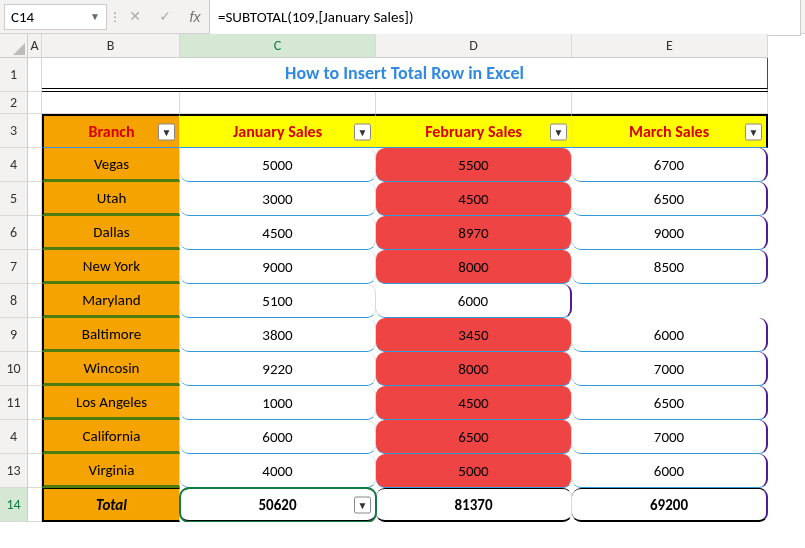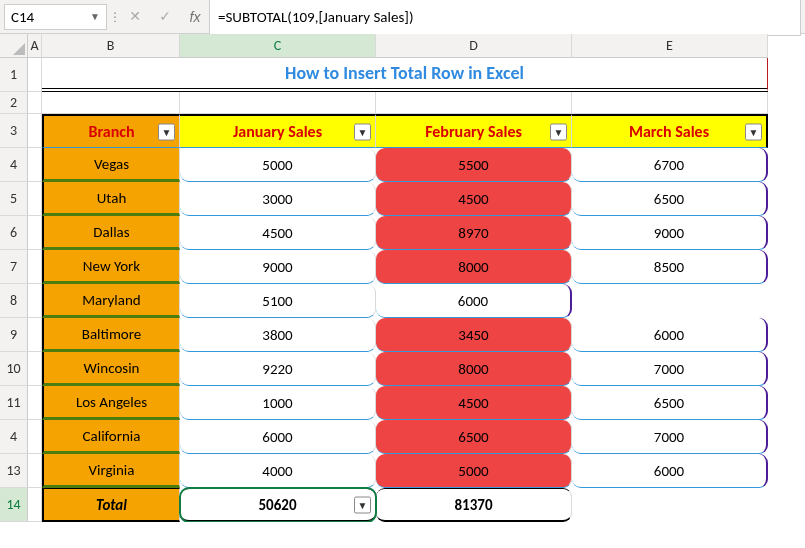--- a/index.html
+++ b/index.html
@@ -395,15 +395,18 @@
     <div class="cell wB branch-cell">
         <span>Total</span>
       </div>
     <div class="cell wC data-cell active-cell">
         <span>50620</span>
         <div class="filter-btn">▼</div>
       </div>
     <div class="cell wD data-cell">
         <span>81370</span>
       </div>
+    <div class="cell wE data-cell last">
+        <span>69200</span>
+      </div>
   </div>
 
 </div>
 
 </body></html>

